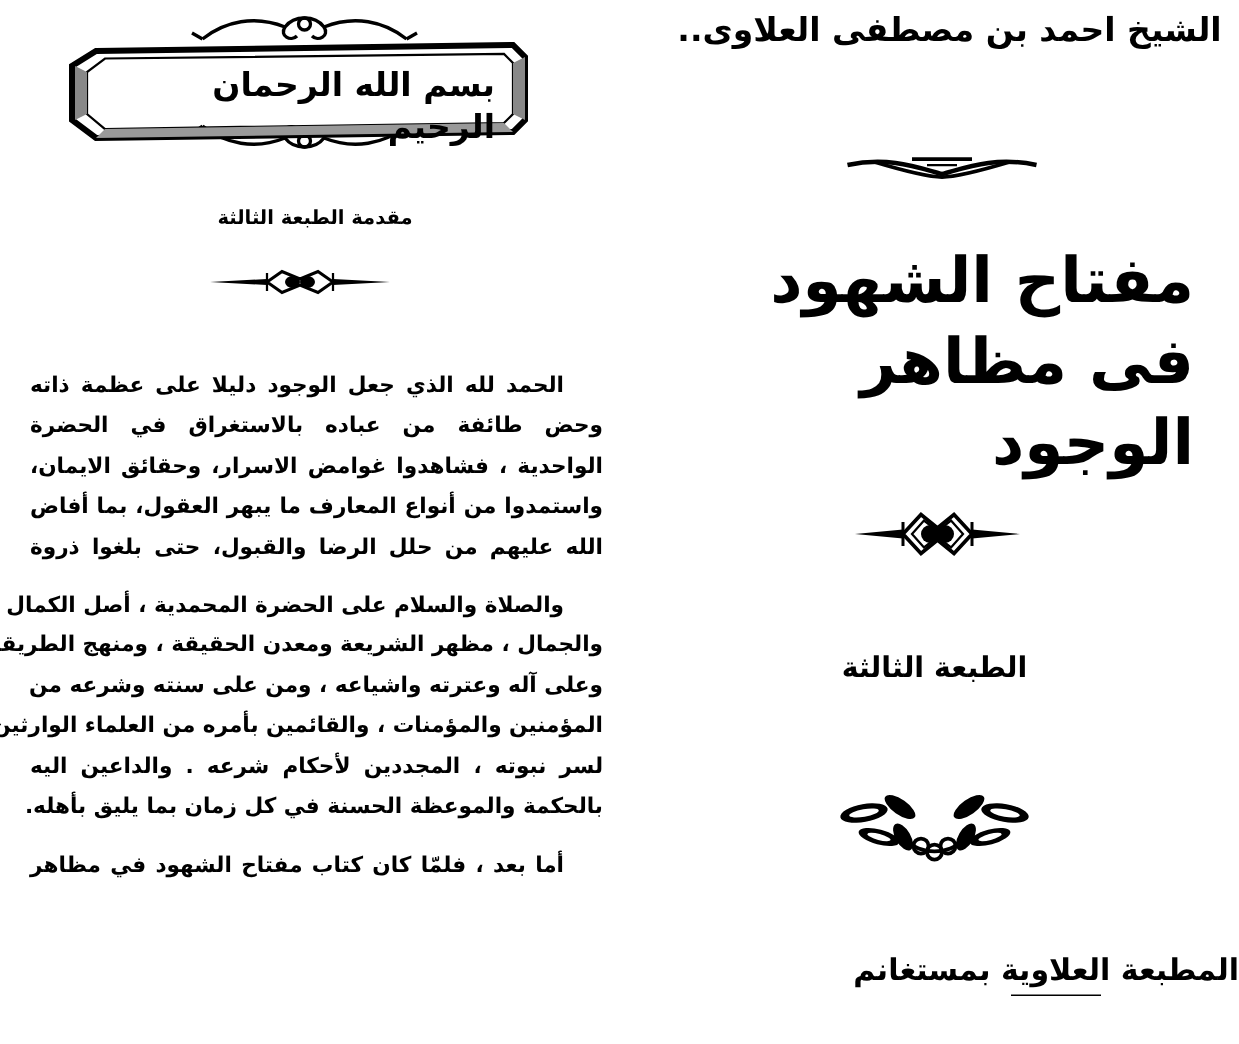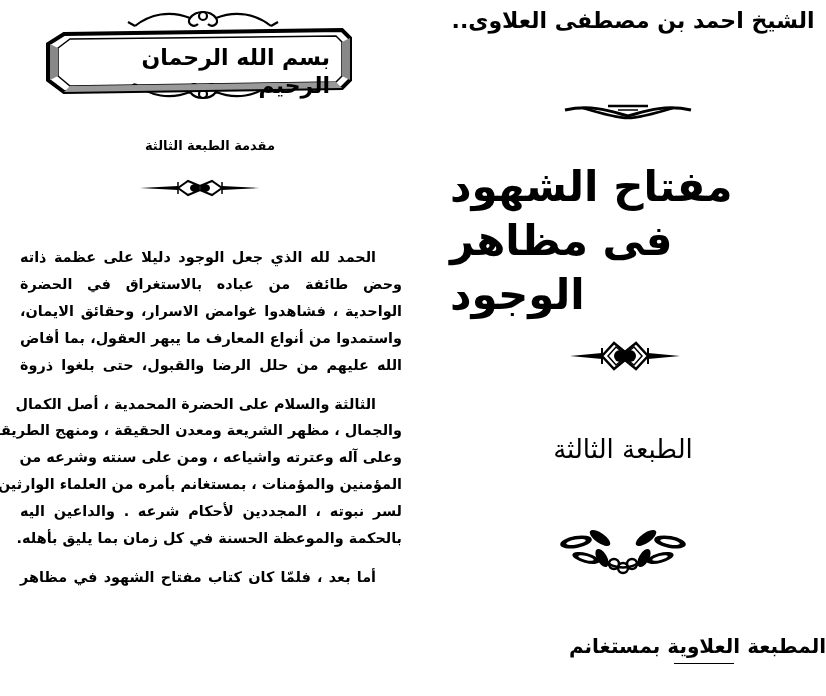--- a/index.html
+++ b/index.html
@@ -39,28 +39,28 @@
     .indent { padding-right: 26px; }
 
     
     .author {
       position: absolute; left: 28px; top: 4px; width: 370px; text-align: center;
       font-family: "DejaVu Sans", sans-serif; font-weight: bold; font-size: 22px;
       line-height: 34px; direction: rtl;
     }
     .wave-ornament { position: absolute; left: 143px; top: 100px; }
     .book-title {
-      position: absolute; left: 30px; top: 160px; width: 346px; text-align: left;
+      position: absolute; left: 30px; top: 160px; width: 346px; text-align: right;
       font-family: "DejaVu Sans", sans-serif; font-weight: bold; font-size: 42px;
       line-height: 54px; direction: rtl;
     }
     .mid-ornament { position: absolute; left: 150px; top: 338px; }
     .edition {
       position: absolute; left: 0; top: 434px; width: 406px; text-align: center;
-      font-family: "DejaVu Sans", sans-serif; font-weight: normal; font-size: 26px;
+      font-family: "DejaVu Sans", sans-serif; font-weight: bold; font-size: 19px;
       direction: rtl;
     }
     .leaf-ornament { position: absolute; left: 136px; top: 528px; }
     .publisher {
       position: absolute; left: 0; top: 634px; width: 406px; 
       font-family: "DejaVu Sans", sans-serif; font-weight: bold; font-size: 20px;
       direction: rtl;
     }
     .publisher-underline {
       position: absolute; left: 254px; top: 663px; width: 60px; height: 0;
@@ -114,24 +114,24 @@
 
   <div class="body-text">
     <p>
       <span class="line indent">الحمد لله الذي جعل الوجود دليلا على عظمة ذاته</span>
       <span class="line">وحض طائفة من عباده بالاستغراق في الحضرة</span>
       <span class="line">الواحدية ، فشاهدوا غوامض الاسرار، وحقائق الايمان،</span>
       <span class="line">واستمدوا من أنواع المعارف ما يبهر العقول، بما أفاض</span>
       <span class="line">الله عليهم من حلل الرضا والقبول، حتى بلغوا ذروة</span>
     </p>
     <p>
-      <span class="line indent">الثالثة والسلام على الحضرة المحمدية ، أصل الكمال</span>
+      <span class="line indent">والصلاة والسلام على الحضرة المحمدية ، أصل الكمال</span>
       <span class="line">والجمال ، مظهر الشريعة ومعدن الحقيقة ، ومنهج الطريقة</span>
       <span class="line">وعلى آله وعترته واشياعه ، ومن على سنته وشرعه من</span>
-      <span class="line">المؤمنين والمؤمنات ، بمستغانم بأمره من العلماء الوارثين</span>
+      <span class="line">المؤمنين والمؤمنات ، والقائمين بأمره من العلماء الوارثين</span>
       <span class="line">لسر نبوته ، المجددين لأحكام شرعه . والداعين اليه</span>
       <span class="line last">بالحكمة والموعظة الحسنة في كل زمان بما يليق بأهله.</span>
     </p>
     <p>
       <span class="line indent">أما بعد ، فلمّا كان كتاب مفتاح الشهود في مظاهر</span>
     </p>
   </div>
 </div>
 
 <div id="right-page" class="page">

